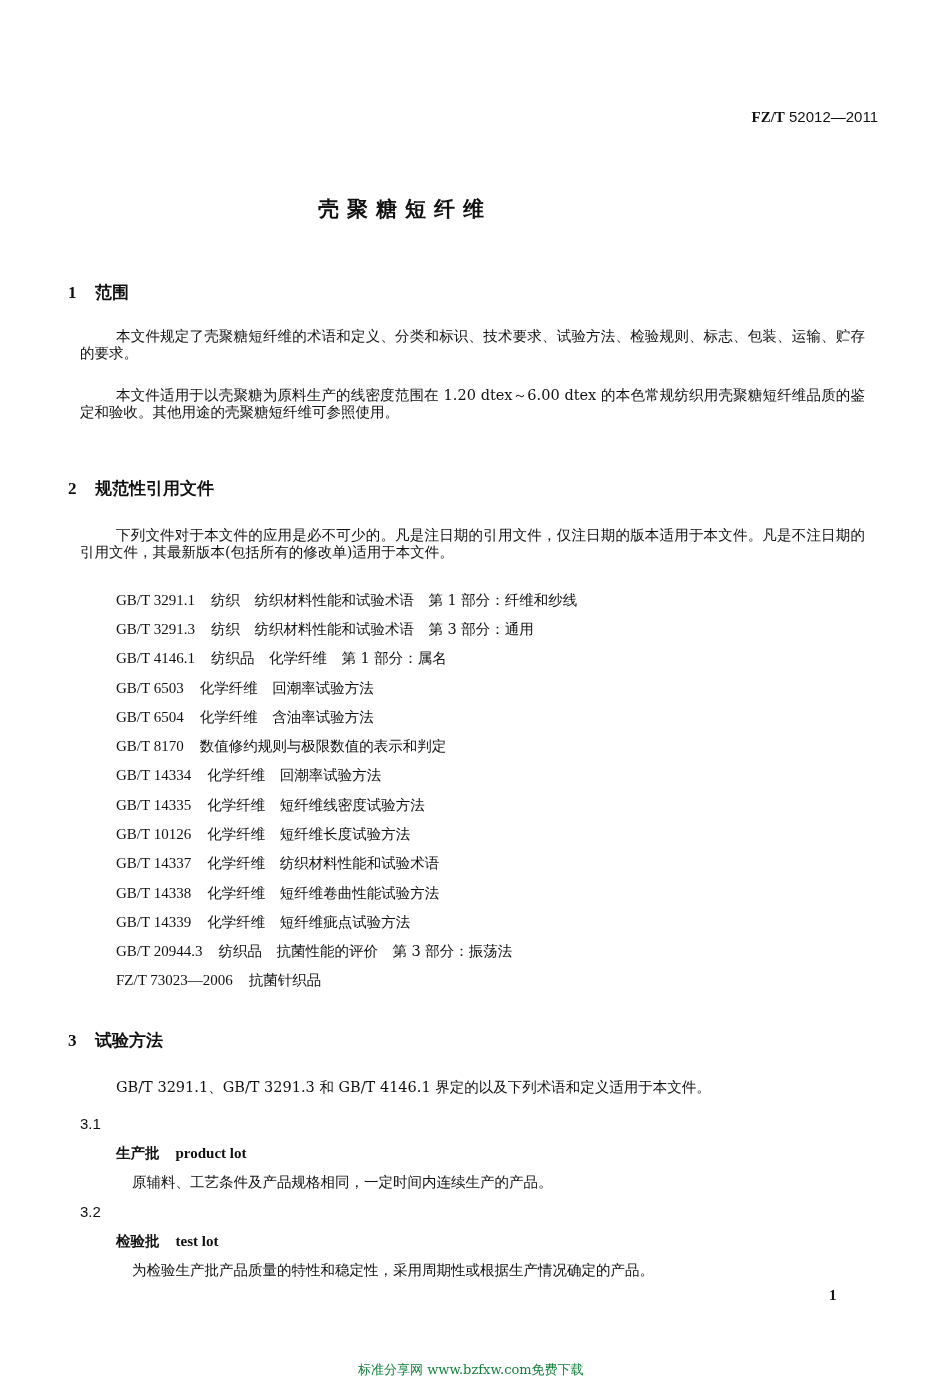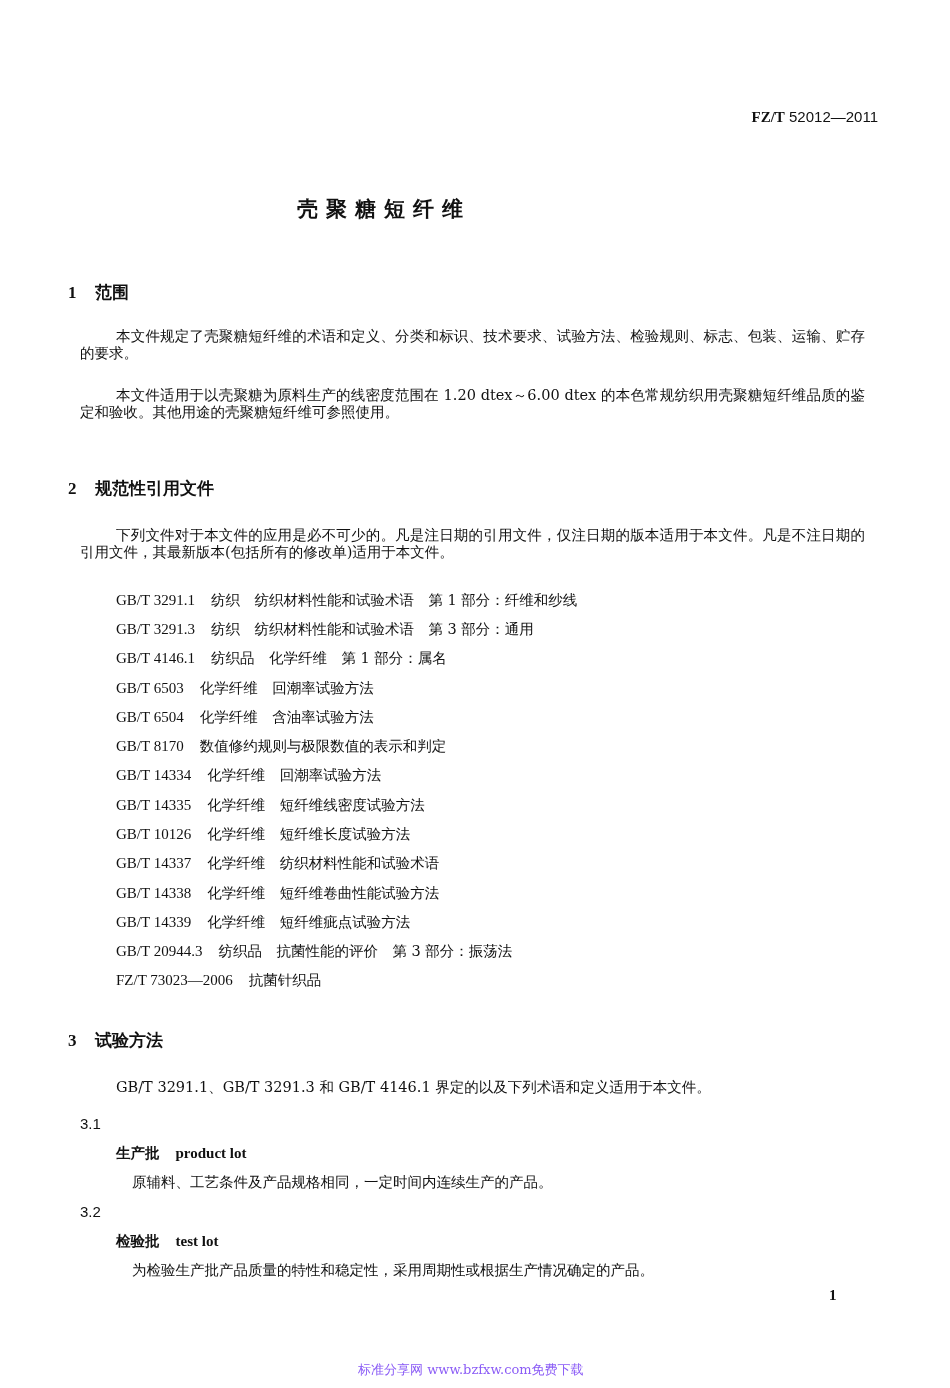--- a/index.html
+++ b/index.html
@@ -9,42 +9,42 @@
     color: #111111;
   }
   .abs { position: absolute; white-space: nowrap; }
   .std-code {
     right: 72px; top: 108px; font-size: 15px;
     font-family: "Liberation Sans", "DejaVu Sans", sans-serif;
   }
   .std-code b { font-family: "Liberation Serif", serif; font-weight: bold; }
   .doc-title {
     left: 0; width: 768px; text-align: center; top: 195px;
-    font-family: "DejaVu Sans", sans-serif; font-weight: bold; font-size: 21px; letter-spacing: 8px;
+    font-family: "DejaVu Sans", sans-serif; font-weight: bold; font-size: 21px; letter-spacing: 8px; padding-left: 21px;
   }
   .sec-heading {
     left: 68px; font-family: Liberation Serif, serif; font-weight: bold; font-size: 17px;
   }
   .sec-heading .num { display: inline-block; width: 27px; }
   .para {
     left: 80px; width: 785px; font-size: 14.5px; line-height: 17px;
     white-space: normal; text-indent: 36px; text-align: justify;
   }
   .ref {
     left: 116px; font-size: 14.5px;
   }
   .ref .code { font-family: "Liberation Serif", serif; font-size: 15px; }
   .ref .gap { display: inline-block; width: 16px; }
   .term-num { left: 80px; font-size: 15px; font-family: "Liberation Sans", sans-serif; }
   .term-name { left: 116px; font-size: 14.5px; font-weight: bold; }
   .term-name .en { font-family: "Liberation Serif", serif; font-size: 15px; margin-left: 16px; }
   .term-def { left: 132px; font-size: 14.5px; }
   .page-num { left: 829px; top: 1287px; font-size: 15px; font-family: "Liberation Serif", serif; font-weight: bold; }
   .watermark {
-    left: 358px; top: 1361px; font-size: 13px; color: #8b5cf6;
+    left: 358px; top: 1361px; font-size: 13px; color: #15803d;
     font-family: "DejaVu Serif", serif;
   }
 </style>
 </head>
 <body>
 
 <div class="abs std-code">
   <b>FZ/T</b>
   <span>52012—2011</span>
 </div>

